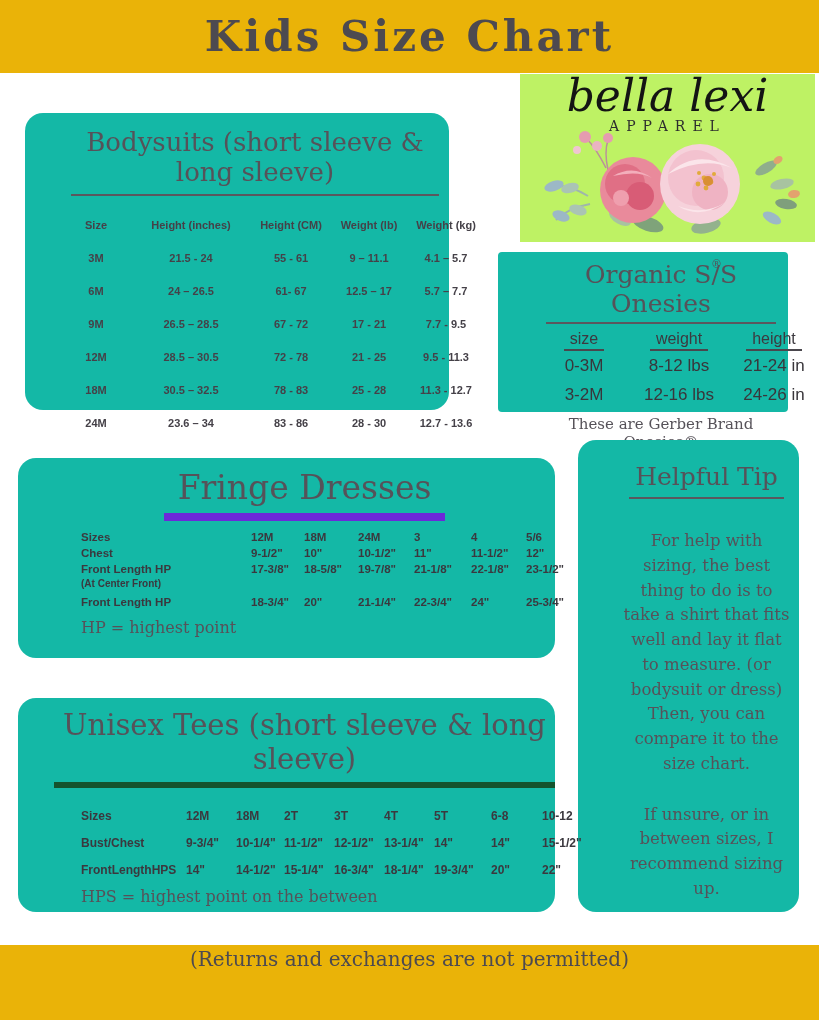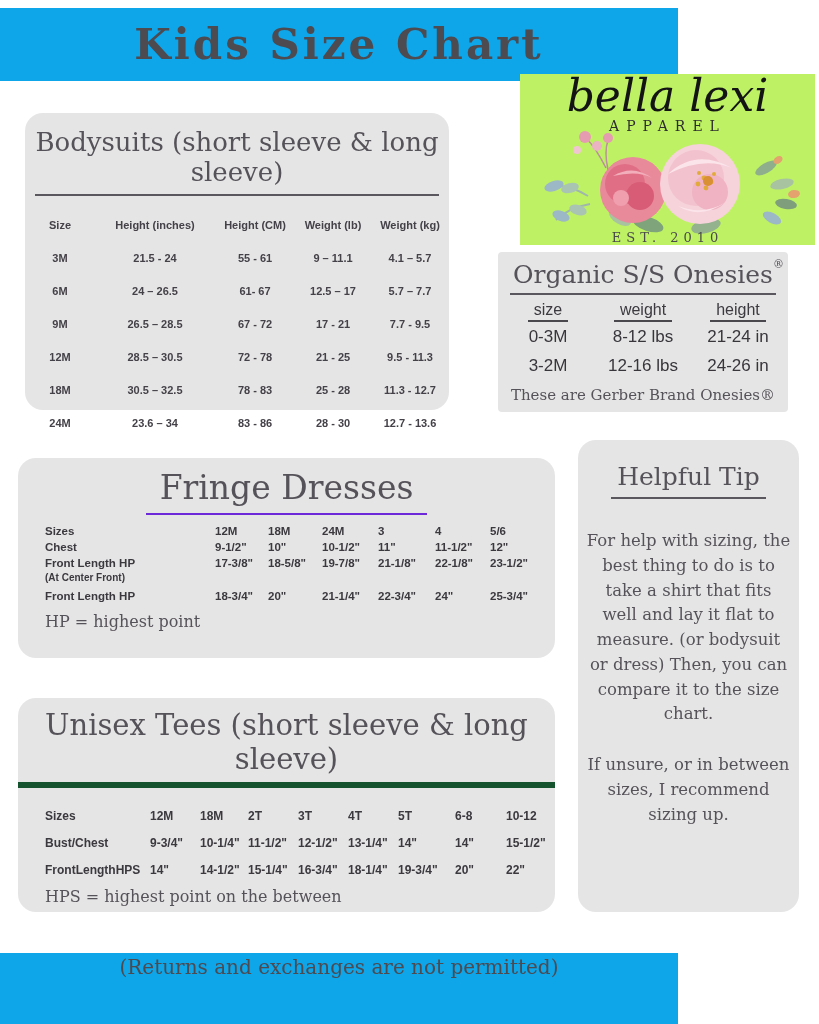--- a/index.html
+++ b/index.html
@@ -3,32 +3,32 @@
 <meta charset="utf-8">
 <style>
   * { margin: 0; padding: 0; box-sizing: border-box; }
   html, body { background: #ffffff; }
   body {
     width: 819px; height: 1024px; position: relative; overflow: hidden;
     font-family: "Liberation Sans", sans-serif;
   }
 
   
-  .band { position: absolute; left: 0; width: 678px; background: #0ea5e9; margin-top: 8px; }
+  .band { position: absolute; left: 0; width: 819px; background: #eab308; }
   .band-top { top: 0; height: 73px; display: flex; align-items: center; justify-content: center; }
   .page-title {
     font-family: "DejaVu Serif", serif; font-weight: 700; font-size: 42px;
     color: #4d4a50; letter-spacing: 3px;
   }
   .band-bottom { top: 945px; height: 75px; text-align: center; }
   .footer-line1 { font-family: "DejaVu Serif", serif; font-size: 30px; color: #4d4a50; margin-top: 5px; letter-spacing: 1px; }
   .footer-line2 { font-family: "DejaVu Serif", serif; font-size: 20px; color: #4d4a50; margin-top: 2px; }
 
   
-  .panel { position: absolute; background: #e5e5e5; border-radius: 18px; }
+  .panel { position: absolute; background: #14b8a6; border-radius: 18px; padding-left: 36px; }
   .panel h2 {
     font-family: "DejaVu Serif", serif; font-weight: 500; color: #565259;
     text-align: center;
   }
   .underline { border-bottom: 2px solid #5b575e; }
 
   
   .bodysuits { left: 25px; top: 113px; width: 424px; height: 297px; }
   .bodysuits h2 { font-size: 26px; margin: 14px 10px 0; padding-bottom: 7px; }
   .bs-table { margin-top: 12px; }
@@ -49,21 +49,21 @@
   .org-table { margin-top: 6px; padding: 0 10px; }
   .org-row { display: grid; grid-template-columns: 80px 110px 80px; column-gap: 0; }
   .org-head { font-size: 16px; color: #3c393f; text-align: center; }
   .org-head span { display: inline-block; border-bottom: 2px solid #4a474d; padding: 0 6px 1px; }
   .org-cell { font-size: 17px; color: #39363b; text-align: center; line-height: 29px; }
   .org-note { font-family: "DejaVu Serif", serif; font-size: 15px; color: #565259; text-align: center; margin-top: 6px; }
 
   
   .fringe { left: 18px; top: 458px; width: 537px; height: 200px; }
   .fringe h2 { font-size: 33px; margin-top: 10px; }
-  .fringe h2 span { display: inline-block; border-bottom: 2px solid #6d28d9; padding: 0 14px 6px; }
+  .fringe h2 span { display: inline-block; border-bottom: 8px solid #6d28d9; padding: 0 14px 6px; }
   .fr-table { margin-top: 8px; padding-left: 27px; }
   .fr-row { display: grid; grid-template-columns: 170px 53px 54px 56px 57px 55px 60px; }
   .fr-cell { font-size: 11.5px; font-weight: 700; color: #3b383e; line-height: 16px; text-align: left; }
   .fr-sub { font-size: 10px; line-height: 13px; }
   .fr-gap { height: 4px; }
   .fr-note { font-family: "DejaVu Serif", serif; font-size: 16px; color: #565259; margin: 8px 0 0 27px; }
 
   
   .tip { left: 578px; top: 440px; width: 221px; height: 472px; }
   .tip h2 { font-size: 25px; margin-top: 22px; }
@@ -194,21 +194,20 @@
         <circle cx="176" cy="52" r="2.4"></circle>
           <circle cx="183" cy="56" r="2.4"></circle>
           <circle cx="170" cy="58" r="2.4"></circle>
         <circle cx="178" cy="62" r="2.4"></circle>
           <circle cx="186" cy="48" r="2"></circle>
           <circle cx="171" cy="47" r="2"></circle>
       </g>
       <circle cx="180" cy="55" r="5" fill="#d98f34"></circle>
     </svg>
   </div>
-  <div class="logo-est">EST. 2010</div>
 </div>
 
 <div class="panel organic">
   <h2 class="underline"><span>Organic S/S Onesies</span><sup>®</sup></h2>
   <div class="org-table">
     <div class="org-row">
       <div class="org-head"><span>size</span></div>
       <div class="org-head"><span>weight</span></div>
       <div class="org-head"><span>height</span></div>
     </div>

